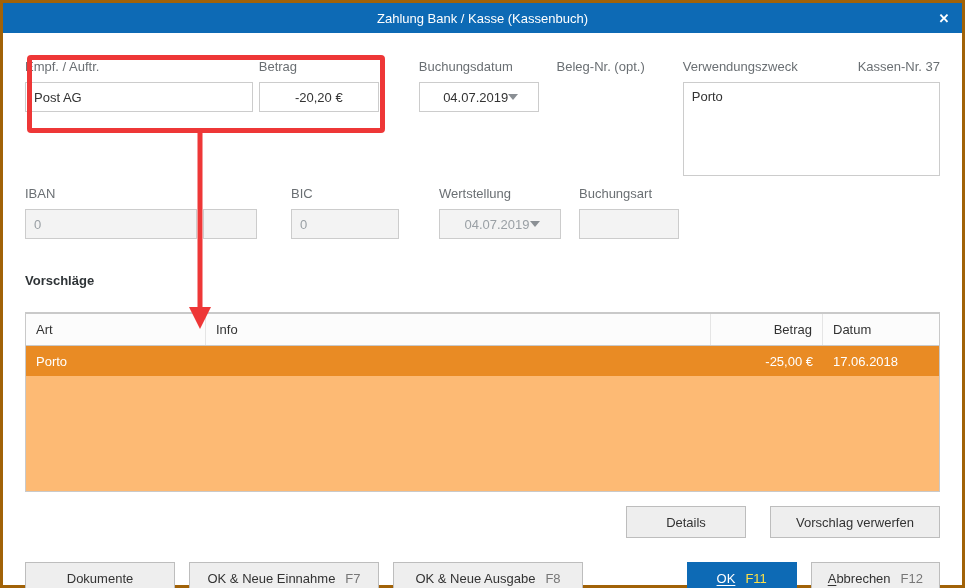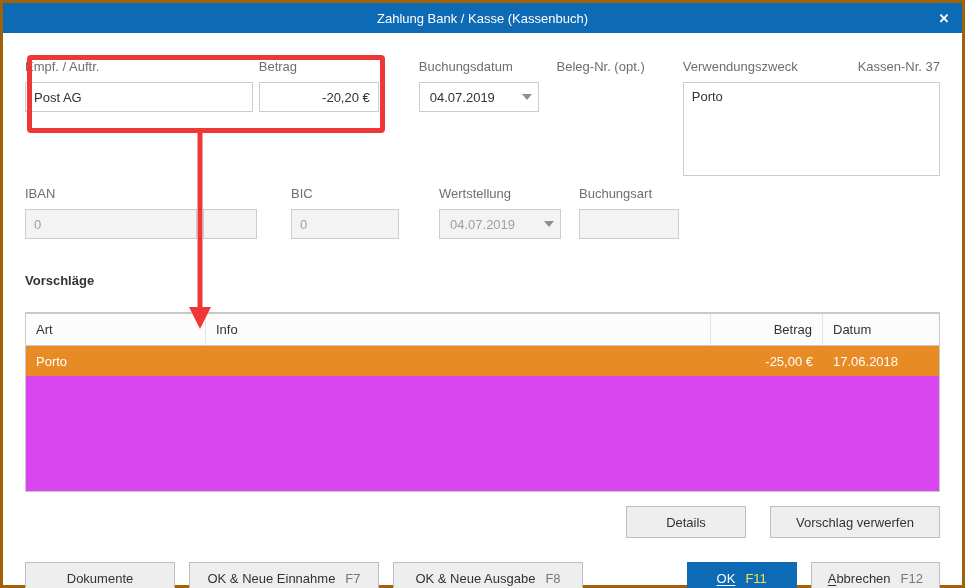--- a/index.html
+++ b/index.html
@@ -8,39 +8,39 @@
   .titlebar { height:30px; background:#0d6ab5; color:#fff; display:flex; align-items:center; justify-content:center; position:relative; }
   .titlebar .close { position:absolute; right:0; top:0; width:36px; height:30px; display:flex; align-items:center; justify-content:center; background:#0d6ab5; color:#fff; font-weight:bold; cursor:pointer;}
   .content{ padding:26px 22px 10px 22px; }
   .row1, .row2 { display:flex; gap:0; }
   .col { display:flex; flex-direction:column; }
   .label { color:#6a6f73; margin-bottom:8px; white-space:nowrap;}
   input.text, .sel, textarea.ta {
     border:1px solid #cccccc; background:#fff; height:30px; padding:0 8px; color:#333;
   }
   input.text.disabled, .sel.disabled { background:#f3f3f3; color:#9aa0a5; }
-  .sel { display:flex; align-items:center; justify-content:space-between; padding:0 6px 0 10px;}
+  .sel { display:flex; align-items:center; justify-content:center; padding:0 6px 0 10px;}
   .sel .caret { width:0;height:0;border-left:5px solid transparent;border-right:5px solid transparent;border-top:6px solid #8a8f94;}
   textarea.ta { height:94px; resize:none; overflow-y:scroll; padding:6px 8px;}
   .right-label { text-align:right;}
   
   .c-emp { width:232px; }
   .c-betr { width:120px; margin-left:6px;}
   .c-date { width:122px; margin-left:40px;}
   .c-beleg { width:100px; margin-left:18px;}
   .c-zweck { width:262px; margin-left:28px; position:relative;}
   .c-iban1 { width:172px;}
   .c-iban2 { width:54px; margin-left:6px;}
   .c-bic { width:108px; margin-left:34px;}
   .c-wert { width:122px; margin-left:40px;}
   .c-bart { width:100px; margin-left:18px;}
   .redbox { position:absolute; border:5px solid #ee3737; border-radius:4px; left:24px; top:52px; width:358px; height:78px; pointer-events:none; z-index:5;}
   .arrow { position:absolute; left:182px; top:130px; z-index:4; pointer-events:none;}
   .section-title { margin-top:34px; font-weight:600; color:#2f3437;}
-  .table { margin-top:24px; border:1px solid #c9c9c9; border-top:2px solid #c9c9c9; height:180px; background:#d946ef;}
+  .table { margin-top:24px; border:1px solid #c9c9c9; border-top:2px solid #c9c9c9; height:180px; background:#fdba74;}
   .thead { display:flex; height:32px; background:#fcfcfc; border-bottom:1px solid #c9c9c9;}
   .th { border-right:1px solid #e5e5e5; padding:8px 10px; color:#333; font-weight:400;}
   .th:last-child{border-right:none;}
   .th-art{width:180px;}
   .th-info{flex:1;}
   .th-betr{width:112px; text-align:right;}
   .th-date{width:116px;}
   .trow { display:flex; height:30px; background:#e98b24; color:#fff; align-items:center;}
   .td{ padding:0 10px;}
   .td-art{width:180px;}
@@ -75,21 +75,21 @@
   </svg>
 
   <div class="content">
     <div class="row1">
       <div class="col c-emp">
         <div class="label">Empf. / Auftr.</div>
         <input class="text" value="Post AG" style="">
       </div>
       <div class="col c-betr">
         <div class="label">Betrag</div>
-        <input class="text right-label" style="text-align: right;" value="-20,20 €">
+        <input class="text right-label" style="text-align: center;" value="-20,20 €">
       </div>
       <div class="col c-date">
         <div class="label">Buchungsdatum</div>
         <div class="sel">
           <span>04.07.2019</span>
           <span class="caret"></span>
         </div>
       </div>
       <div class="col c-beleg">
         <div class="label">Beleg-Nr. (opt.)</div>

